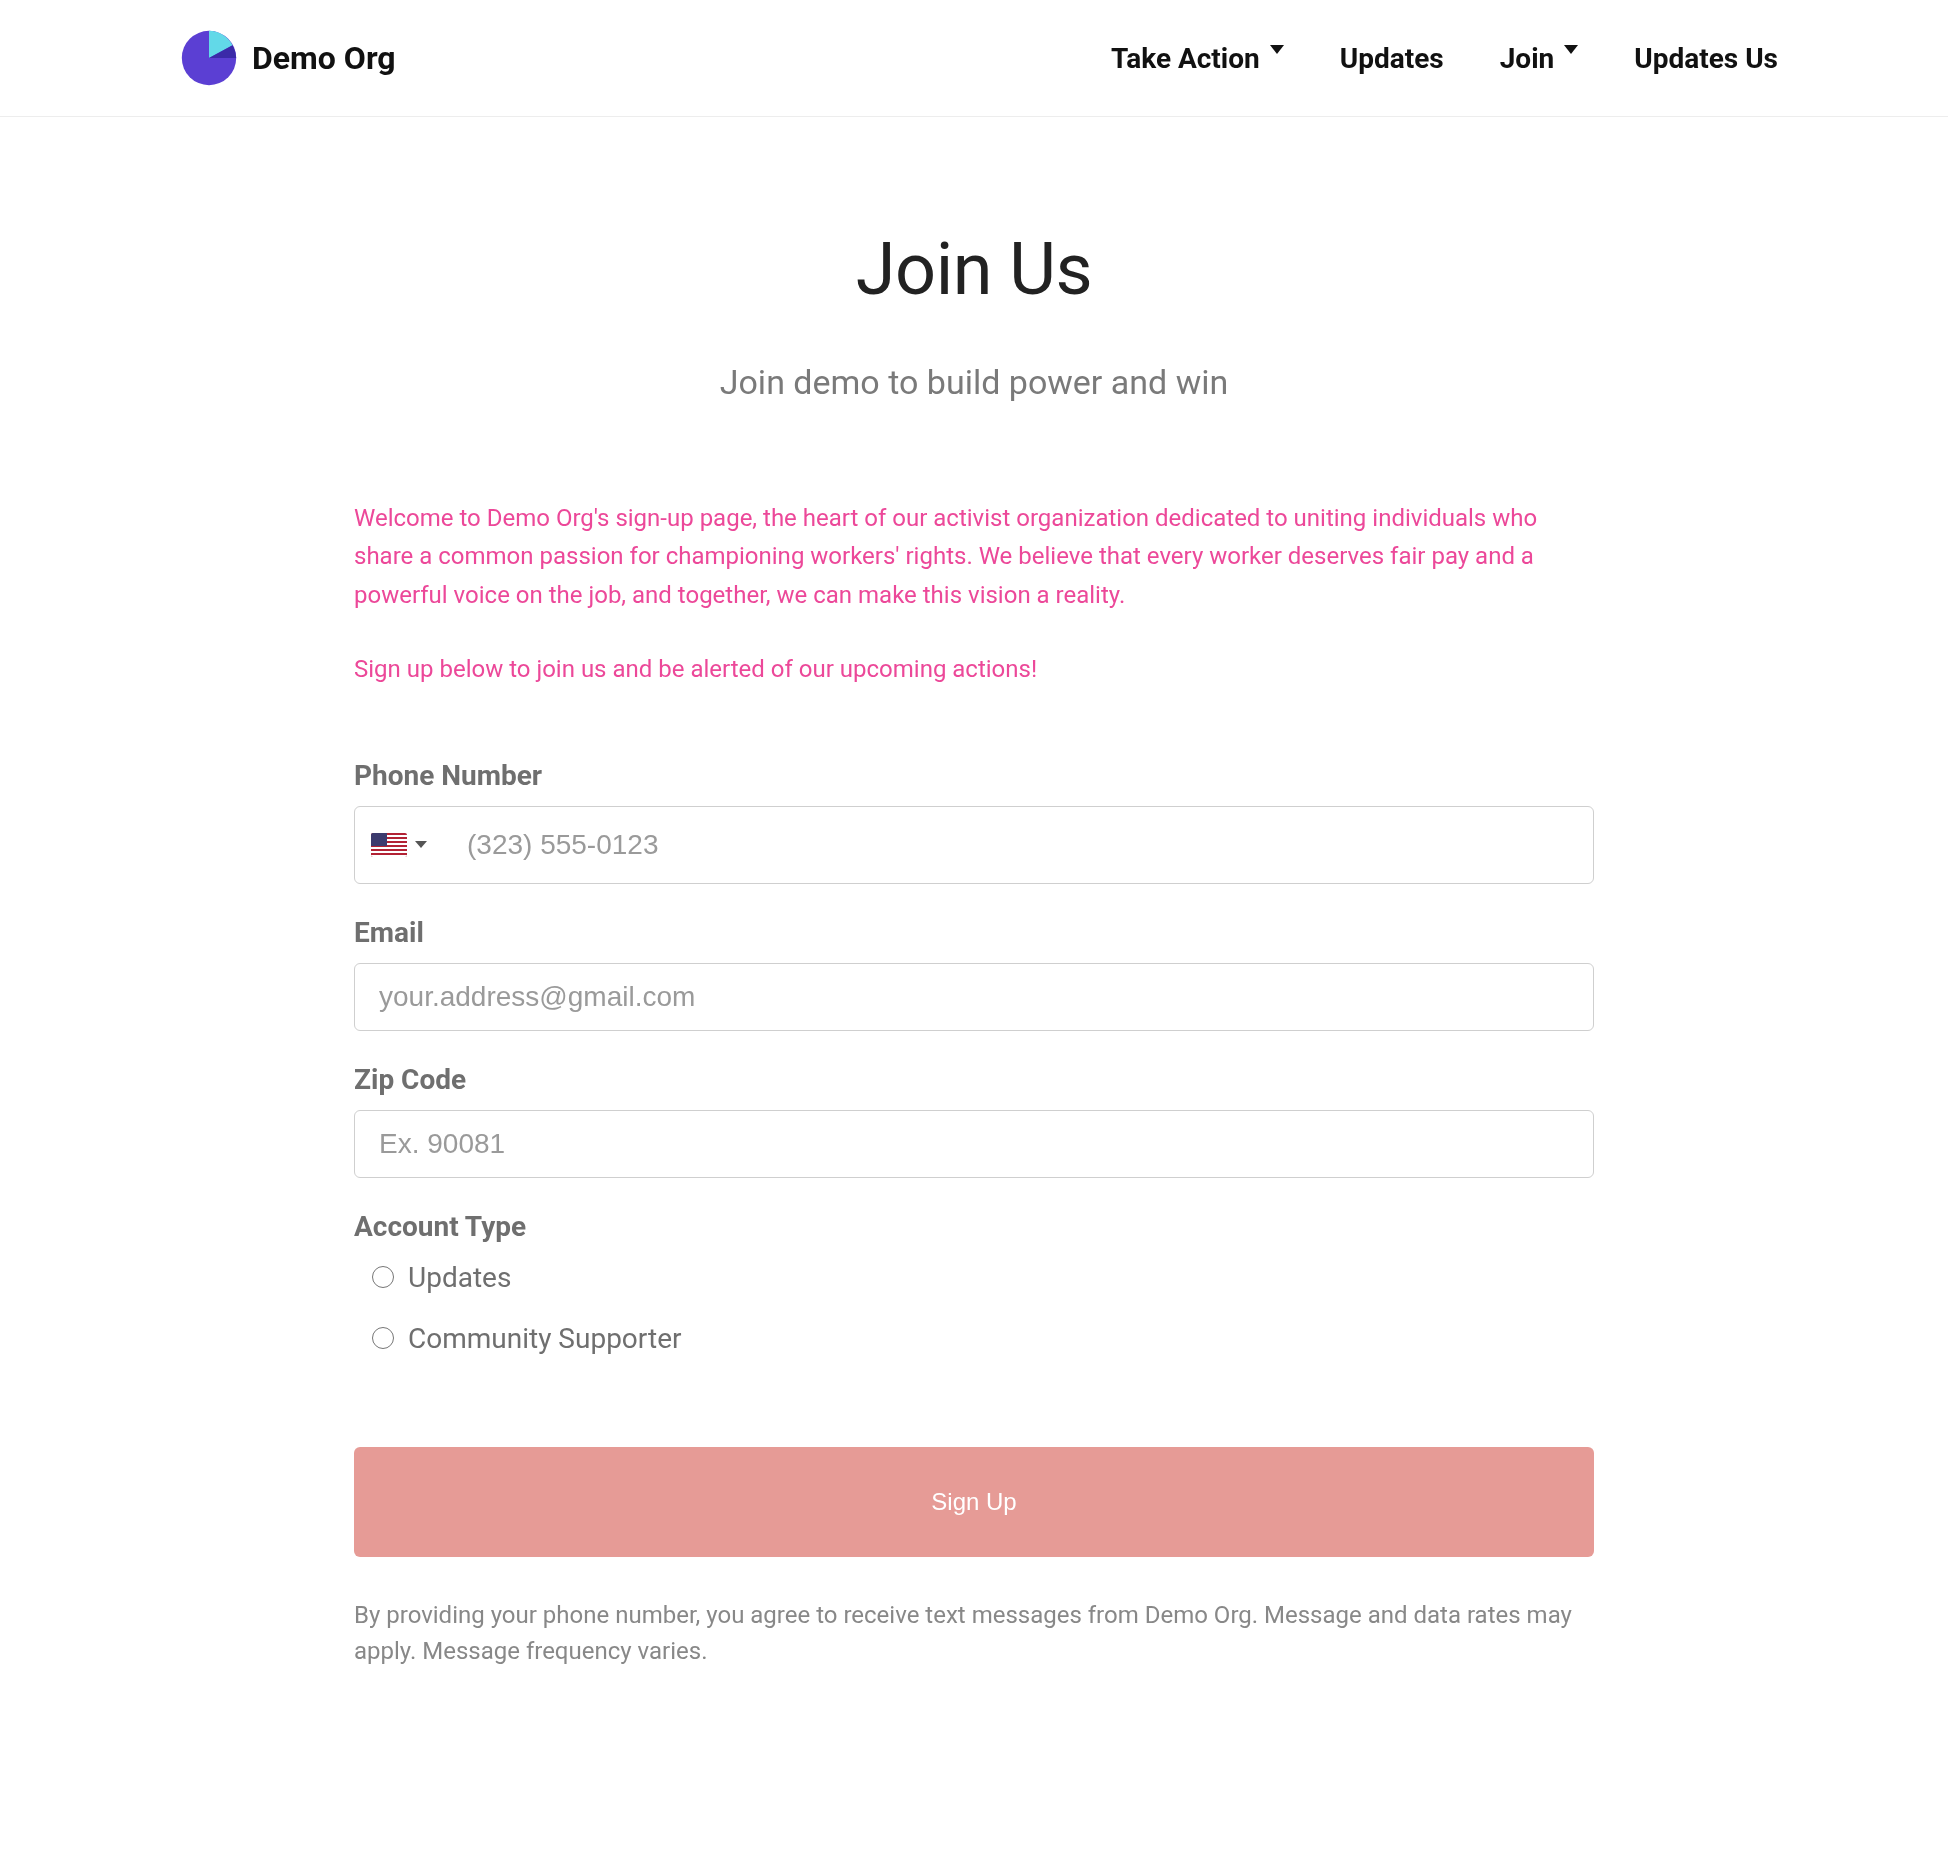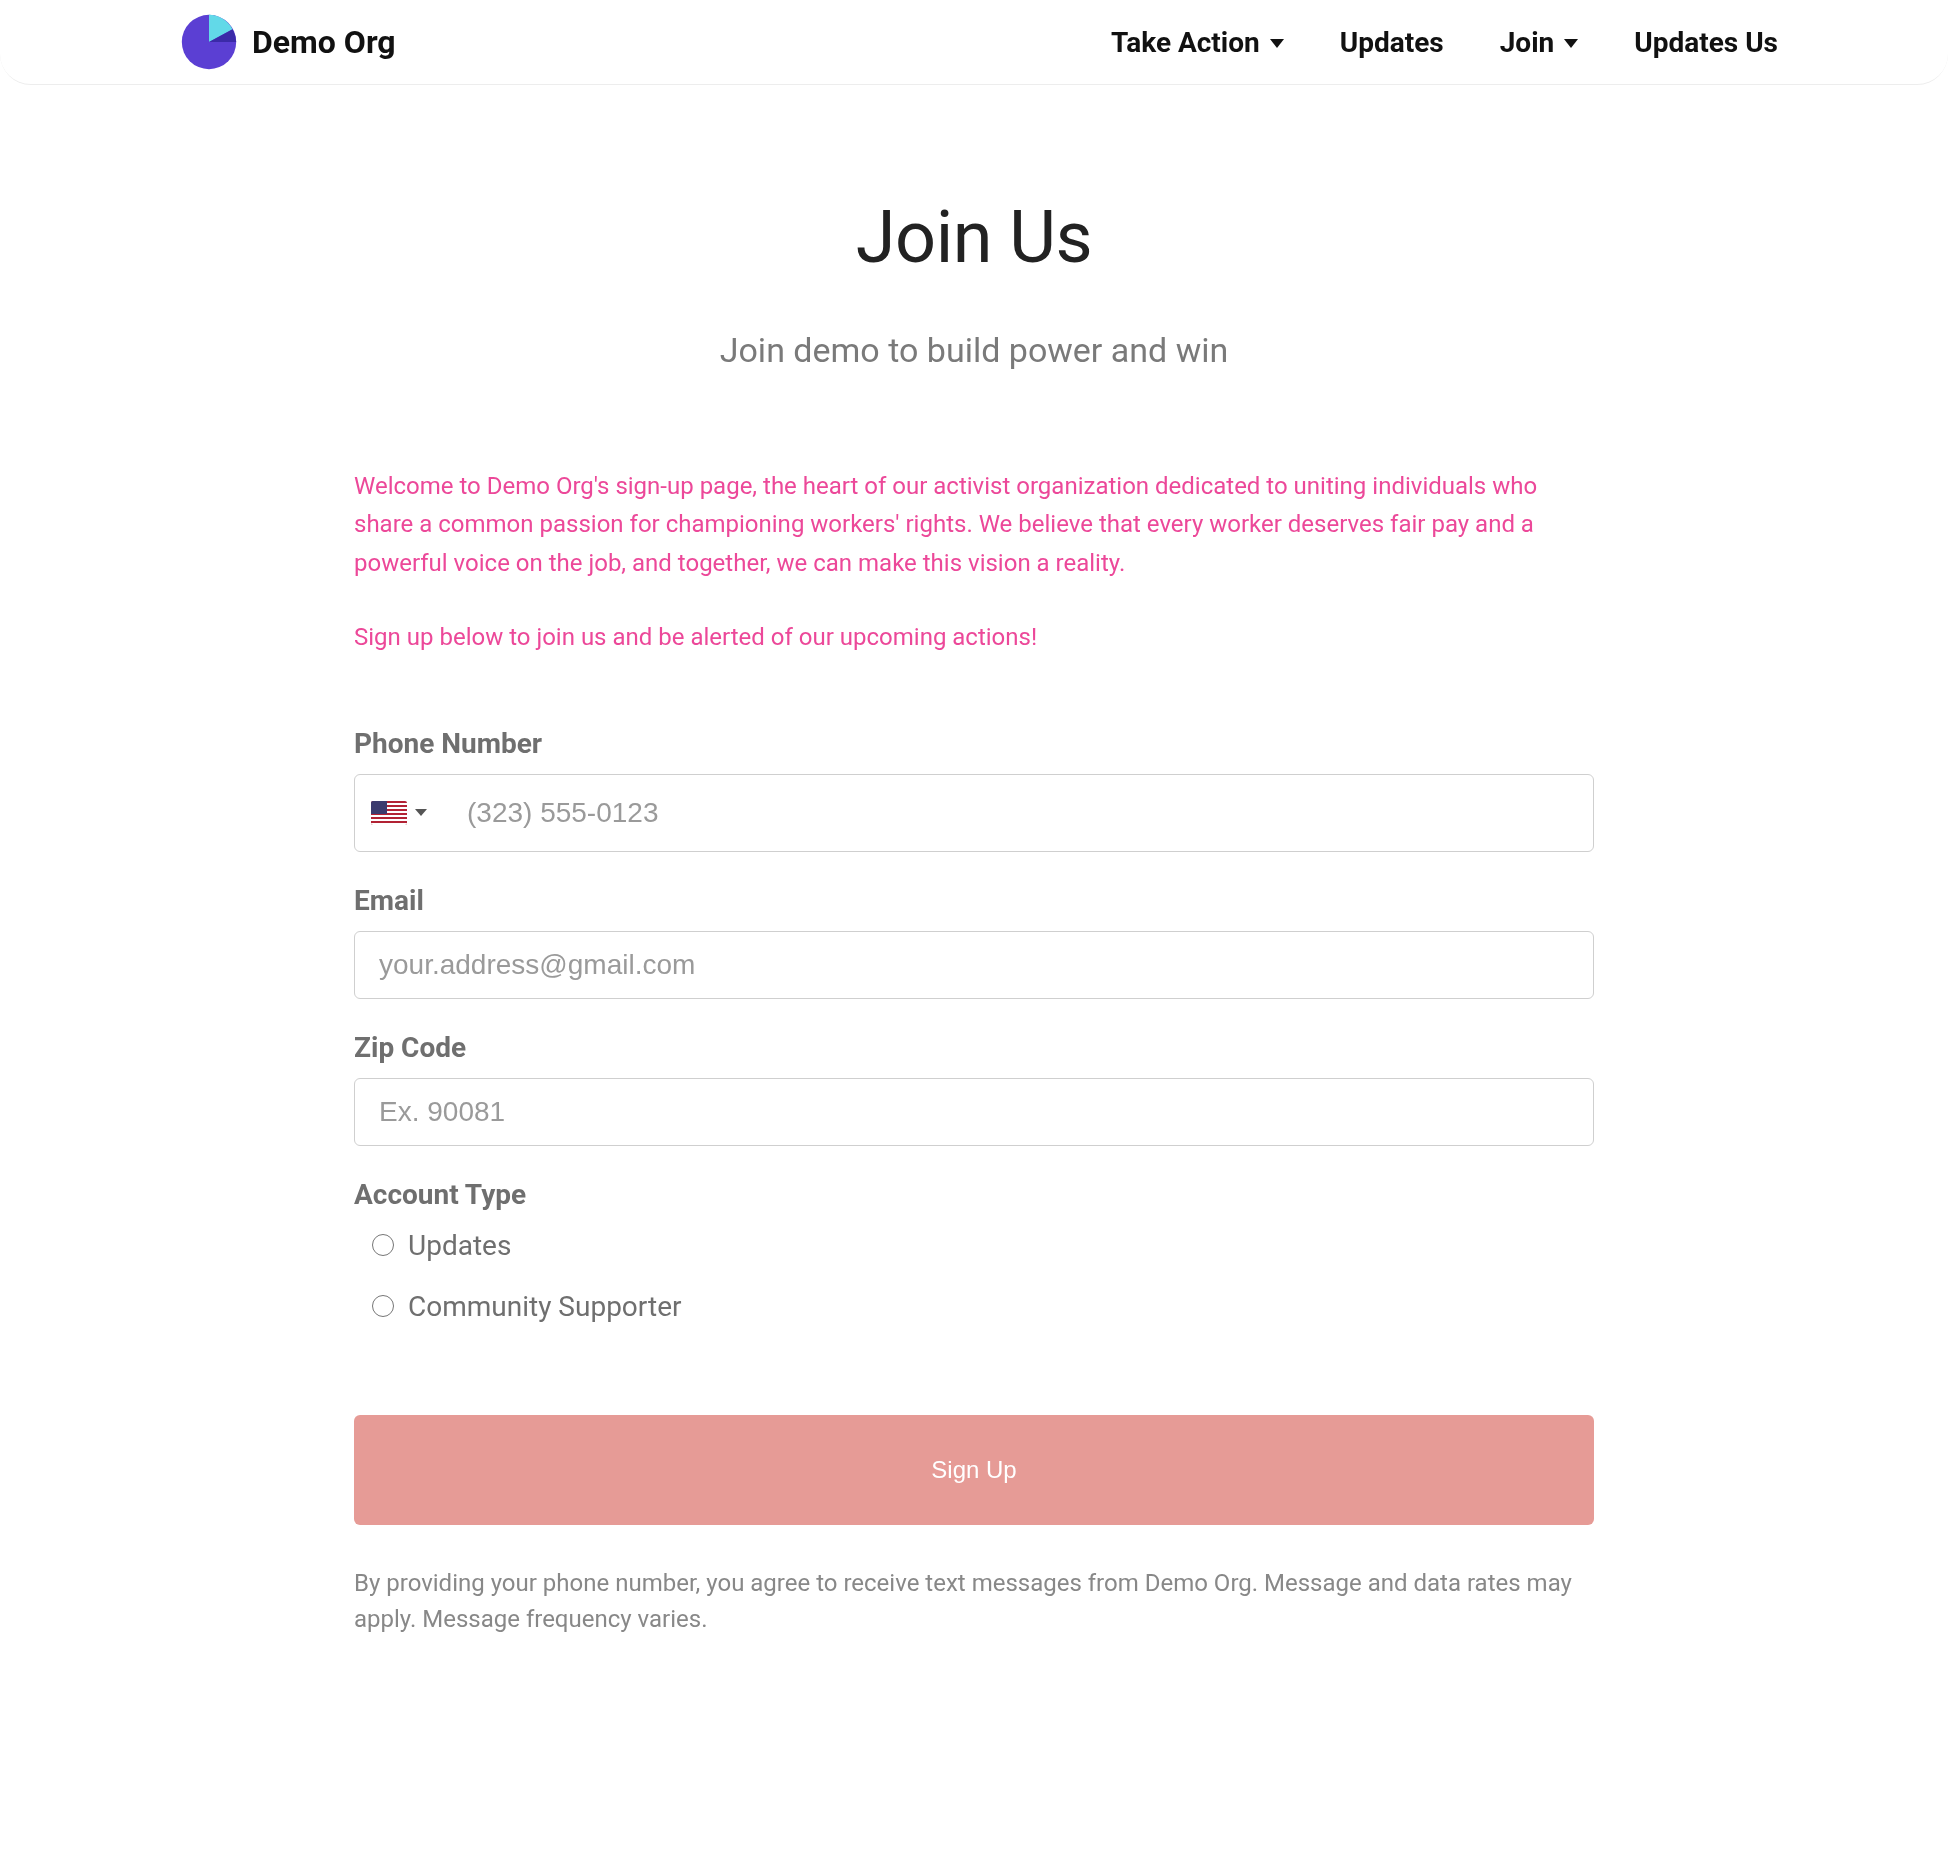--- a/index.html
+++ b/index.html
@@ -3,26 +3,25 @@
 <meta charset="utf-8">
 <style>
   * { box-sizing: border-box; margin: 0; padding: 0; }
   body {
     font-family: -apple-system, BlinkMacSystemFont, "Segoe UI", Roboto, "Helvetica Neue", Arial, sans-serif;
     background: #fff;
     color: #222;
   }
   header {
     border-bottom: 1px solid #ededed;
-    height: 85px;
+    height: 117px;
     display: flex;
     align-items: center;
     justify-content: space-between;
     padding: 0 170px 0 180px;
-    border-radius: 31px;
   }
   .brand {
     display: flex;
     align-items: center;
     gap: 14px;
   }
   .brand-name {
     font-weight: 700;
     font-size: 32px;
     color: #111;
@@ -31,21 +30,20 @@
     display: flex;
     align-items: center;
     gap: 56px;
   }
   .nav-item {
     font-weight: 700;
     font-size: 28px;
     color: #111;
     cursor: pointer;
     display: flex;
-    align-items: center;
     gap: 10px;
   }
   .caret {
     display: inline-block;
     width: 0; height: 0;
     border-left: 7px solid transparent;
     border-right: 7px solid transparent;
     border-top: 9px solid #111;
     margin-top: 3px;
   }

